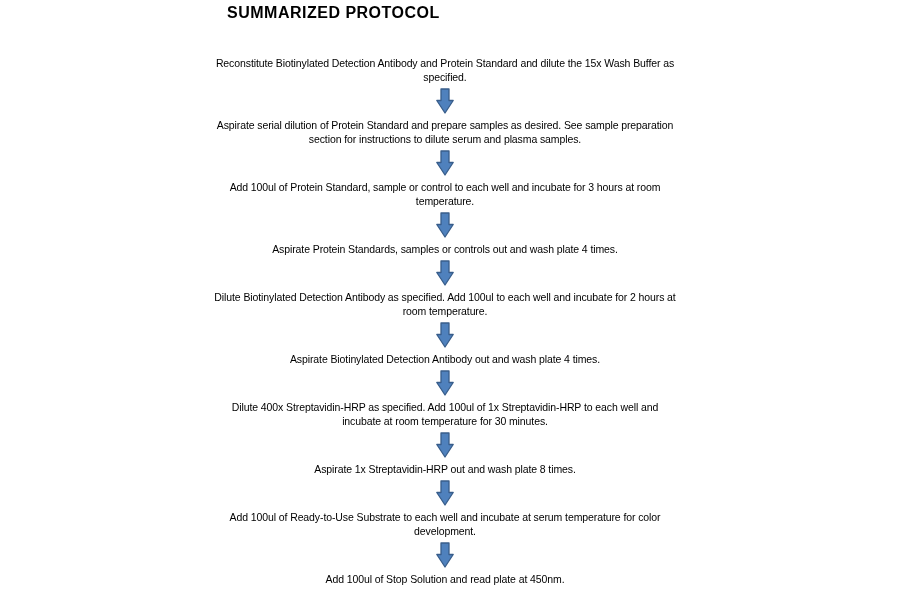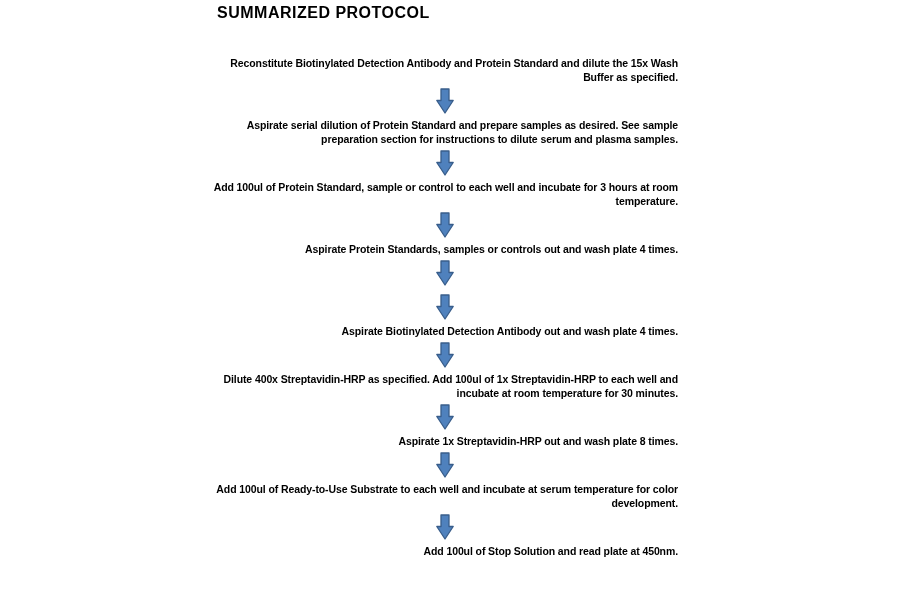--- a/index.html
+++ b/index.html
@@ -14,44 +14,44 @@
       position: relative;
       overflow: hidden;
       color: #000000;
     }
     .canvas {
       position: absolute;
       inset: 0;
     }
     .title {
       position: absolute;
-      left: 217px;
+      left: 227px;
       top: 4px;
       margin: 0;
       font-size: 16px;
       font-weight: bold;
       letter-spacing: 0.5px;
       color: #000000;
       white-space: nowrap;
     }
     .flow {
       position: absolute;
       left: 212px;
       top: 56px;
       width: 466px;
       display: flex;
       flex-direction: column;
       align-items: center;
     }
     .step {
       font-size: 10.5px;
-      font-weight: bold;
+      font-weight: normal;
       line-height: 14px;
       letter-spacing: -0.1px;
-      text-align: right;
+      text-align: center;
       color: #000000;
       width: 100%;
     }
     .arrow {
       width: 18px;
       height: 26px;
       margin: 4px 0;
       flex: 0 0 auto;
       display: block;
     }
@@ -81,20 +81,21 @@
     <svg class="arrow" viewBox="0 0 18 26" xmlns="http://www.w3.org/2000/svg">
       <path d="M5 1 L13 1 L13 12.5 L17.2 12.5 L9 25 L0.8 12.5 L5 12.5 Z" stroke-width="1.3" stroke-linejoin="round" fill="#4f81bd" stroke="#385d8a"></path>
     </svg>
 
     <div class="step">Aspirate Protein Standards, samples or controls out and wash plate 4 times.</div>
 
     <svg class="arrow" viewBox="0 0 18 26" xmlns="http://www.w3.org/2000/svg">
       <path d="M5 1 L13 1 L13 12.5 L17.2 12.5 L9 25 L0.8 12.5 L5 12.5 Z" stroke-width="1.3" stroke-linejoin="round" fill="#4f81bd" stroke="#385d8a"></path>
     </svg>
 
+    <div class="step">Dilute Biotinylated Detection Antibody as specified. Add 100ul to each well and incubate for 2 hours at room temperature.</div>
 
     <svg class="arrow" viewBox="0 0 18 26" xmlns="http://www.w3.org/2000/svg">
       <path d="M5 1 L13 1 L13 12.5 L17.2 12.5 L9 25 L0.8 12.5 L5 12.5 Z" stroke-width="1.3" stroke-linejoin="round" fill="#4f81bd" stroke="#385d8a"></path>
     </svg>
 
     <div class="step">Aspirate Biotinylated Detection Antibody out and wash plate 4 times.</div>
 
     <svg class="arrow" viewBox="0 0 18 26" xmlns="http://www.w3.org/2000/svg">
       <path d="M5 1 L13 1 L13 12.5 L17.2 12.5 L9 25 L0.8 12.5 L5 12.5 Z" stroke-width="1.3" stroke-linejoin="round" fill="#4f81bd" stroke="#385d8a"></path>
     </svg>

